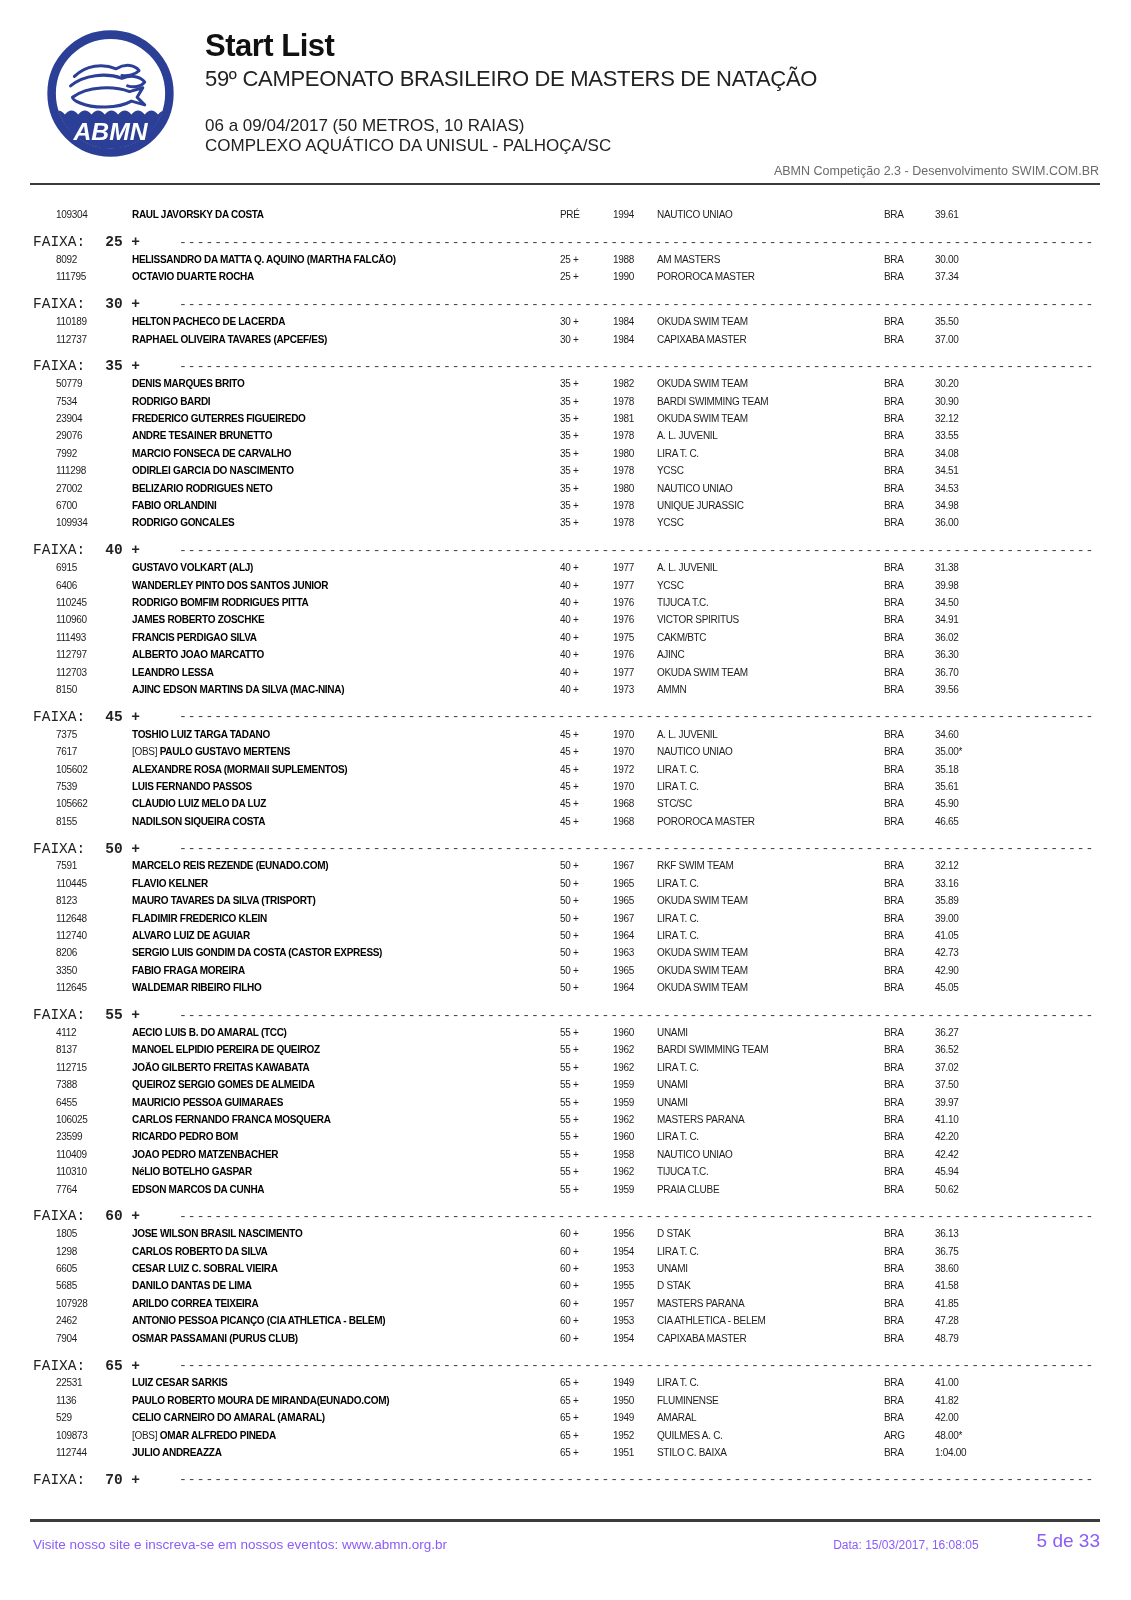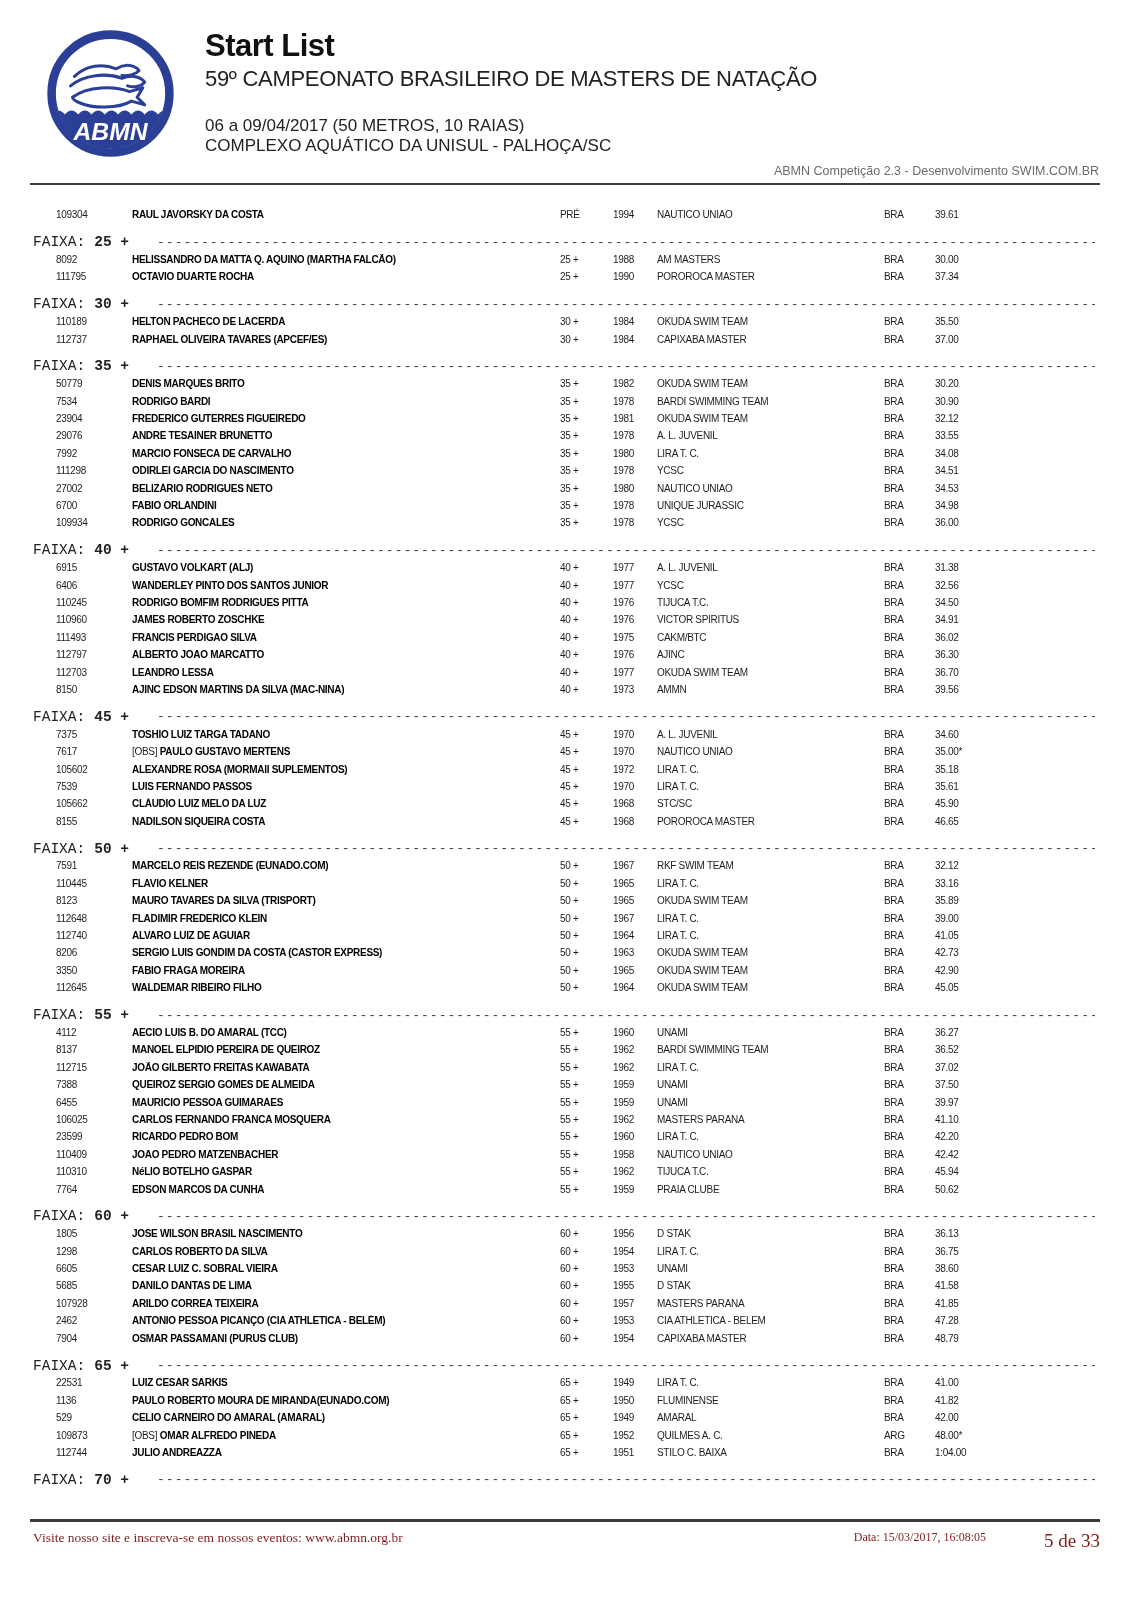--- a/index.html
+++ b/index.html
@@ -21,26 +21,26 @@
        font-size:10px;letter-spacing:-0.3px;color:#1d1d1d;}
   .c-id{width:99px;padding-left:23px;box-sizing:border-box;overflow:hidden;}
   .c-name{width:428px;font-weight:bold;color:#000;overflow:hidden;}
   .c-name .prefix{font-weight:normal;color:#1d1d1d;}
   .c-cat{width:53px;}
   .c-year{width:44px;}
   .c-club{width:227px;overflow:hidden;}
   .c-country{width:51px;}
   .c-time{flex:1;overflow:hidden;}
   .section-header{display:flex;height:17.4px;margin-top:10px;align-items:center;
-       font-family:"Liberation Mono",monospace;font-size:14.5px;color:#222;white-space:nowrap;}
+       font-family:"Liberation Mono",monospace;font-size:14.5px;color:#222;white-space:nowrap;gap:11px;}
   .faixa-group{font-weight:bold;margin-left:9px;}
   .faixa-dashes{flex:1;overflow:hidden;margin-left:28px;font-size:13px;color:#3d3d3d;letter-spacing:1px;}
   
   .footer-rule{position:absolute;left:30px;right:31px;top:1519px;border-top:3px solid #3c3c3c;}
-  .footer{position:absolute;left:33px;right:31px;top:1530px;display:flex;align-items:flex-start;color:#7f1d1d;font-family:Liberation Serif, serif;}
+  .footer{position:absolute;left:33px;right:31px;top:1530px;display:flex;align-items:flex-end;color:#8b5cf6;}
   .footer-left{flex:1;font-size:13.5px;}
   .footer-date{font-size:12px;margin-right:58px;}
   .footer-page{font-size:19px;}
 </style>
 </head>
 <body>
 
 <div class="page">
 
   <div class="logo">
@@ -226,21 +226,21 @@
         <span class="c-country">BRA</span>
         <span class="c-time">31.38</span>
       </div>
       <div class="row">
         <span class="c-id">6406</span>
         <span class="c-name"><span>WANDERLEY PINTO DOS SANTOS JUNIOR</span></span>
         <span class="c-cat">40 +</span>
         <span class="c-year">1977</span>
         <span class="c-club">YCSC</span>
         <span class="c-country">BRA</span>
-        <span class="c-time">32.56</span>
+        <span class="c-time">39.98</span>
       </div>
       <div class="row">
         <span class="c-id">110245</span>
         <span class="c-name"><span>RODRIGO BOMFIM RODRIGUES PITTA</span></span>
         <span class="c-cat">40 +</span>
         <span class="c-year">1976</span>
         <span class="c-club">TIJUCA T.C.</span>
         <span class="c-country">BRA</span>
         <span class="c-time">34.50</span>
       </div>

